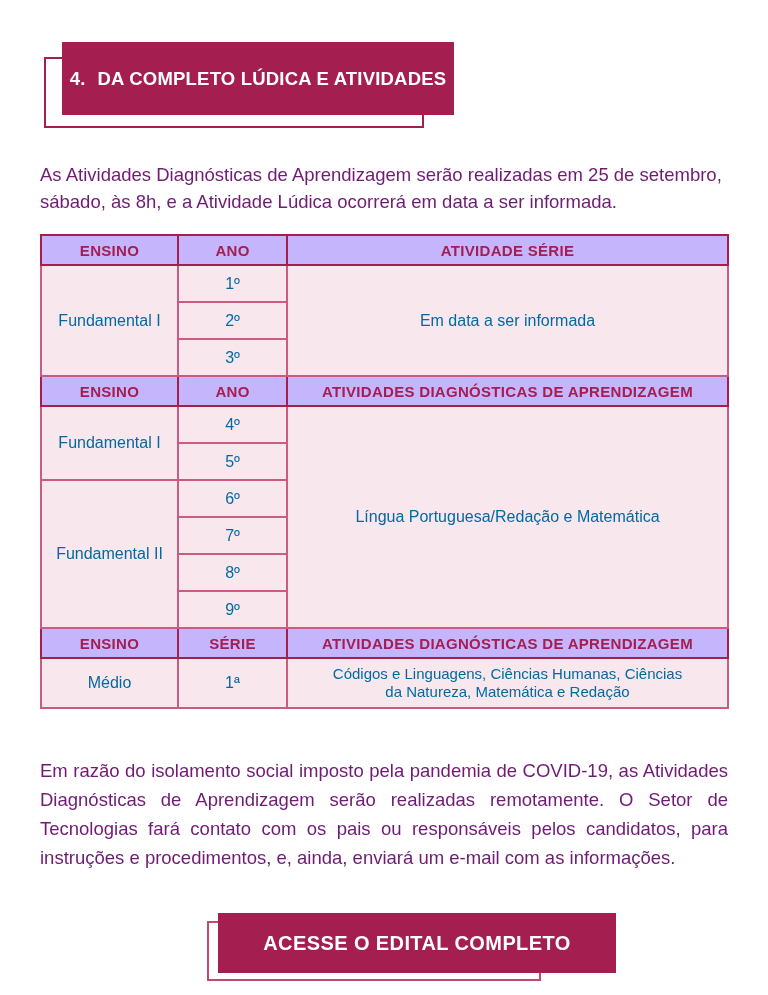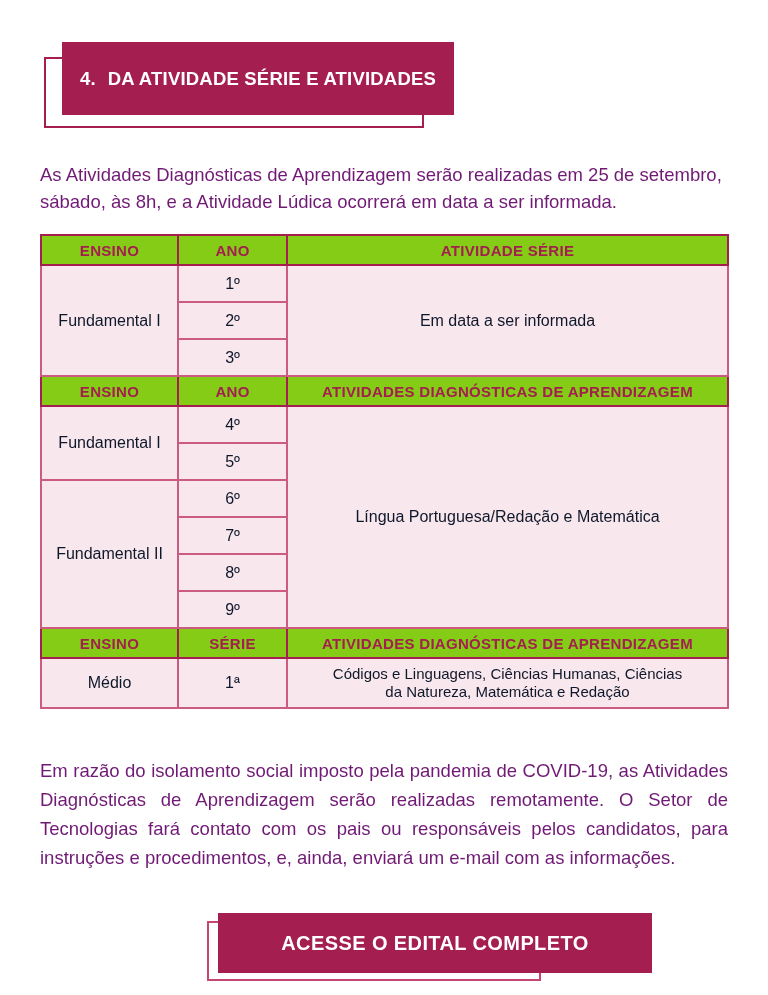--- a/index.html
+++ b/index.html
@@ -71,49 +71,48 @@
     border-collapse: collapse;
     table-layout: fixed;
   }
   table.schedule td {
     box-sizing: border-box;
     text-align: center;
     vertical-align: middle;
     padding: 0 4px;
   }
   td.hdr {
-    background: #84cc16;
+    background: #c4b5fd;
     color: #a41e4f;
     font-weight: bold;
     font-size: 15px;
     letter-spacing: 0.3px;
     height: 30px;
     border: 2px solid #a41e4f;
   }
   td.cell {
     background: #f8e8ee;
-    color: #0f172a;
+    color: #0369a1;
     font-size: 16px;
     border: 2px solid #cb5c80;
     height: 37px;
   }
   td.cell.small {
     font-size: 15px;
     line-height: 18px;
     padding: 4px 38px;
   }
   tr.tall td.cell { height: 50px; }
 
   
   .cta-wrap {
     position: relative;
     width: 398px;
     height: 60px;
     margin: 41px 0 0 218px;
-    padding-left: 36px;
   }
   .cta-outline {
     position: absolute;
     left: -11px;
     top: 8px;
     width: 334px;
     height: 60px;
     border: 2px solid #c4476f;
     background: #ffffff;
     box-sizing: border-box;
@@ -138,21 +137,21 @@
 </head>
 <body>
 
 <div class="page">
 
   <div class="badge-wrap">
     <div class="badge-outline"></div>
     <div class="badge-fill">
       <span class="badge-line1">
         <span>4.</span>
-        <span>DA ATIVIDADE SÉRIE E ATIVIDADES</span>
+        <span>DA COMPLETO LÚDICA E ATIVIDADES</span>
       </span>
     </div>
   </div>
 
   <p class="paragraph">As Atividades Diagnósticas de Aprendizagem serão realizadas em 25 de setembro, sábado, às 8h, e a Atividade Lúdica ocorrerá em data a ser informada.</p>
 
   <table class="schedule">
     <colgroup>
       <col style="width:137px">
       <col style="width:109px">

